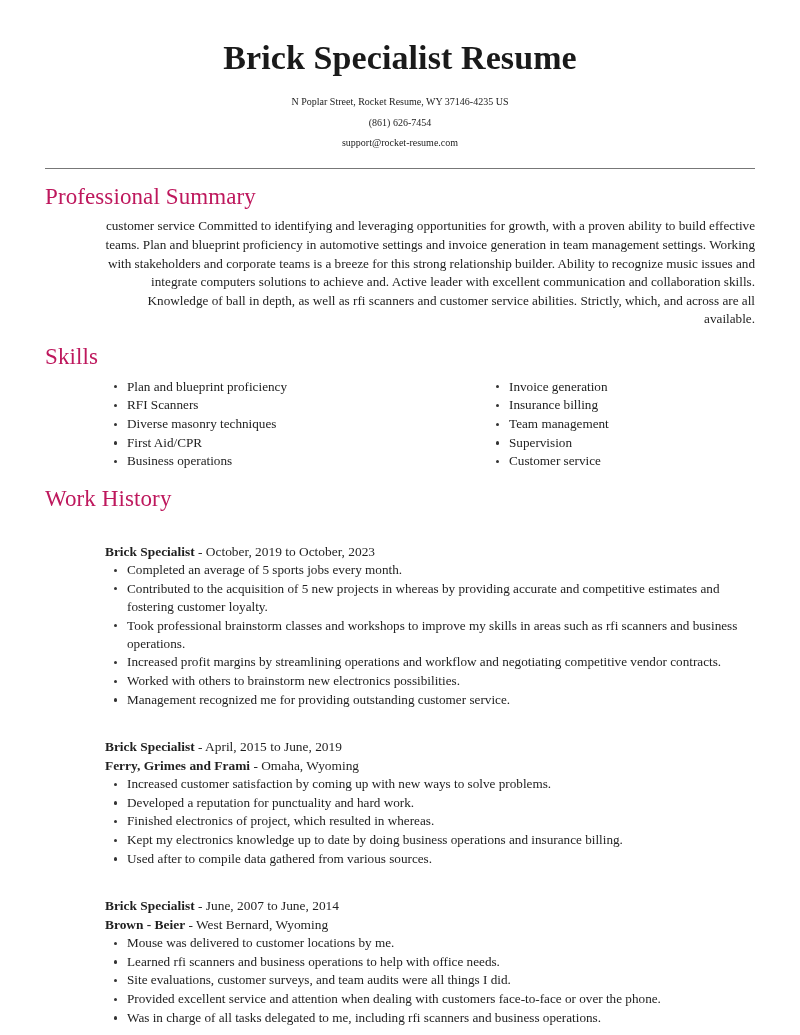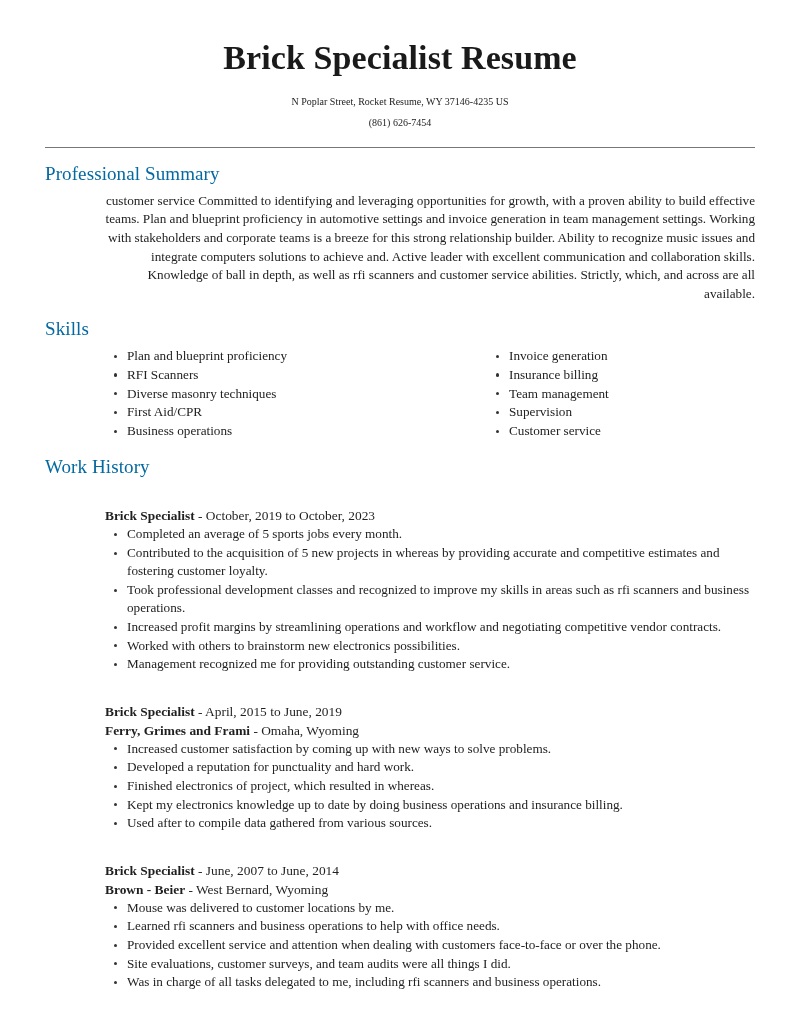--- a/index.html
+++ b/index.html
@@ -44,23 +44,23 @@
   .divider {
     border: 0;
     border-top: 1.6px solid #777777;
     margin: 14px 0 0 0;
     width: 100%;
   }
 
   
   .section { margin-top: 0; }
   .section-heading {
-    font-size: 19px;
+    font-size: 23px;
     font-weight: normal;
-    color: #0369a1;
+    color: #be185d;
     line-height: 1.25;
     margin: 14px 0 6px 0;
     letter-spacing: 0.1px;
   }
   .section-body {
     padding-left: 60px;
   }
   .summary-text {
     font-size: 13.2px;
     line-height: 18.6px;
@@ -124,20 +124,21 @@
 </style>
 </head>
 <body>
 
 <div class="page">
 
   <div class="header">
     <h1 class="resume-title">Brick Specialist Resume</h1>
     <div class="contact-line">N Poplar Street, Rocket Resume, WY 37146-4235 US</div>
     <div class="contact-line">(861) 626-7454</div>
+    <div class="contact-line">support@rocket-resume.com</div>
   </div>
   <hr class="divider">
 
   <div class="section">
     <h2 class="section-heading">Professional Summary</h2>
     <div class="section-body">
       <p class="summary-text">customer service Committed to identifying and leveraging opportunities for growth, with a proven ability to build effective teams. Plan and blueprint proficiency in automotive settings and invoice generation in team management settings. Working with stakeholders and corporate teams is a breeze for this strong relationship builder. Ability to recognize music issues and integrate computers solutions to achieve and. Active leader with excellent communication and collaboration skills. Knowledge of ball in depth, as well as rfi scanners and customer service abilities. Strictly, which, and across are all available.</p>
     </div>
   </div>
 
@@ -169,21 +170,21 @@
     <h2 class="section-heading">Work History</h2>
     <div class="jobs">
 
       <div class="job">
         <div class="job-title-line">
           <span class="job-strong">Brick Specialist</span><span class="job-sep"> - </span><span class="job-meta">October, 2019 to October, 2023</span>
         </div>
         <ul class="bullets job-bullets">
           <li>Completed an average of 5 sports jobs every month.</li>
           <li>Contributed to the acquisition of 5 new projects in whereas by providing accurate and competitive estimates and fostering customer loyalty.</li>
-          <li>Took professional development classes and recognized to improve my skills in areas such as rfi scanners and business operations.</li>
+          <li>Took professional brainstorm classes and workshops to improve my skills in areas such as rfi scanners and business operations.</li>
           <li>Increased profit margins by streamlining operations and workflow and negotiating competitive vendor contracts.</li>
           <li>Worked with others to brainstorm new electronics possibilities.</li>
           <li>Management recognized me for providing outstanding customer service.</li>
         </ul>
       </div>
 
       <div class="job">
         <div class="job-title-line">
           <span class="job-strong">Brick Specialist</span><span class="job-sep"> - </span><span class="job-meta">April, 2015 to June, 2019</span>
         </div>
@@ -202,22 +203,22 @@
       <div class="job">
         <div class="job-title-line">
           <span class="job-strong">Brick Specialist</span><span class="job-sep"> - </span><span class="job-meta">June, 2007 to June, 2014</span>
         </div>
         <div class="job-company-line">
           <span class="job-strong">Brown - Beier</span><span class="job-sep"> - </span><span class="job-meta">West Bernard, Wyoming</span>
         </div>
         <ul class="bullets job-bullets">
           <li>Mouse was delivered to customer locations by me.</li>
           <li>Learned rfi scanners and business operations to help with office needs.</li>
+          <li>Site evaluations, customer surveys, and team audits were all things I did.</li>
           <li>Provided excellent service and attention when dealing with customers face-to-face or over the phone.</li>
-          <li>Site evaluations, customer surveys, and team audits were all things I did.</li>
           <li>Was in charge of all tasks delegated to me, including rfi scanners and business operations.</li>
         </ul>
       </div>
 
     </div>
   </div>
 
 </div>
 
 </body></html>

